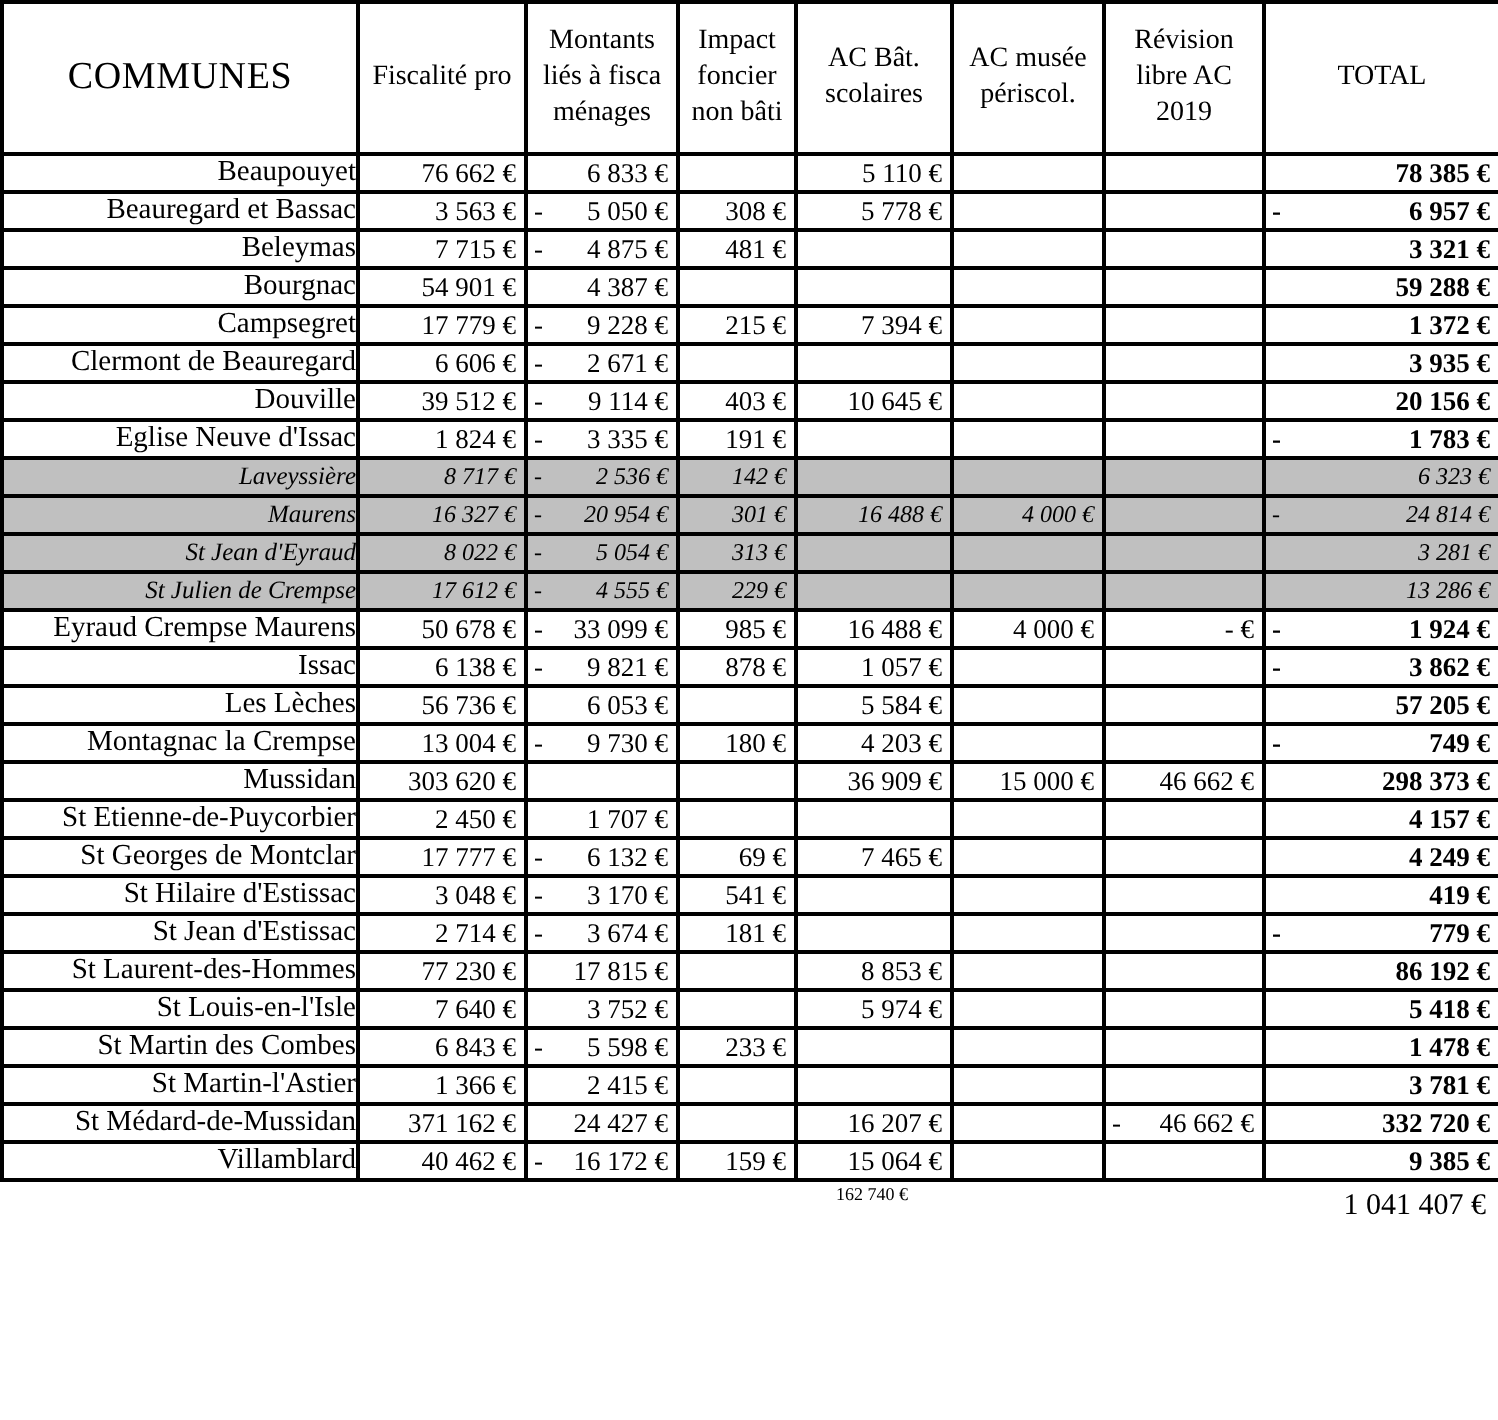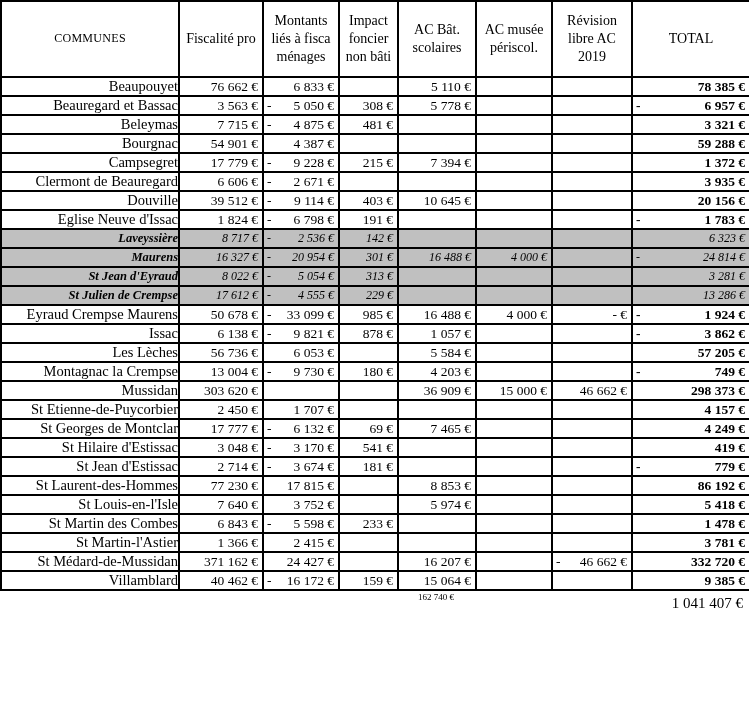--- a/index.html
+++ b/index.html
@@ -22,21 +22,21 @@
   }
   th {
     font-weight: normal;
     font-size: 14px;
     line-height: 1.3;
     text-align: center;
     height: 76px;
     padding: 0 3px;
     white-space: normal;
   }
-  th.communes { font-size: 12px; letter-spacing: 0.3px; }
+  th.communes { font-size: 19px; letter-spacing: 0.3px; }
   td {
     height: 19px;
     font-size: 13.5px;
     padding: 0;
     white-space: nowrap;
   }
   td.name {
     font-size: 14.5px;
     padding-left: 3px;
     text-align: right;
@@ -47,21 +47,21 @@
     align-items: center;
     padding: 0 4px 0 3px;
   }
   td.num .wrap.neg { justify-content: space-between; }
   td.total { font-weight: bold; }
   tr.gray td {
     background: #c0c0c0;
     font-style: italic;
     font-size: 12px;
   }
-  tr.gray td.name { font-size: 12.5px; font-weight: bold; }
+  tr.gray td.name { font-size: 12.5px; }
   tr.gray td.total { font-weight: normal; }
   .footer {
     position: relative;
     height: 19px;
     width: 749px;
   }
   .footer .acbat-sum {
     position: absolute;
     left: 397px; top: 1px;
     width: 78px;
@@ -298,21 +298,21 @@
       <tr>
         <td class="name">Eglise Neuve d'Issac</td>
         <td class="num">
           <div class="wrap">
             <span>1 824 €</span>
           </div>
         </td>
         <td class="num">
           <div class="wrap neg">
             <span>-</span>
-            <span>6 798 €</span>
+            <span>3 335 €</span>
           </div>
         </td>
         <td class="num">
           <div class="wrap">
             <span>191 €</span>
           </div>
         </td>
         <td class="num"></td>
         <td class="num"></td>
         <td class="num"></td>

